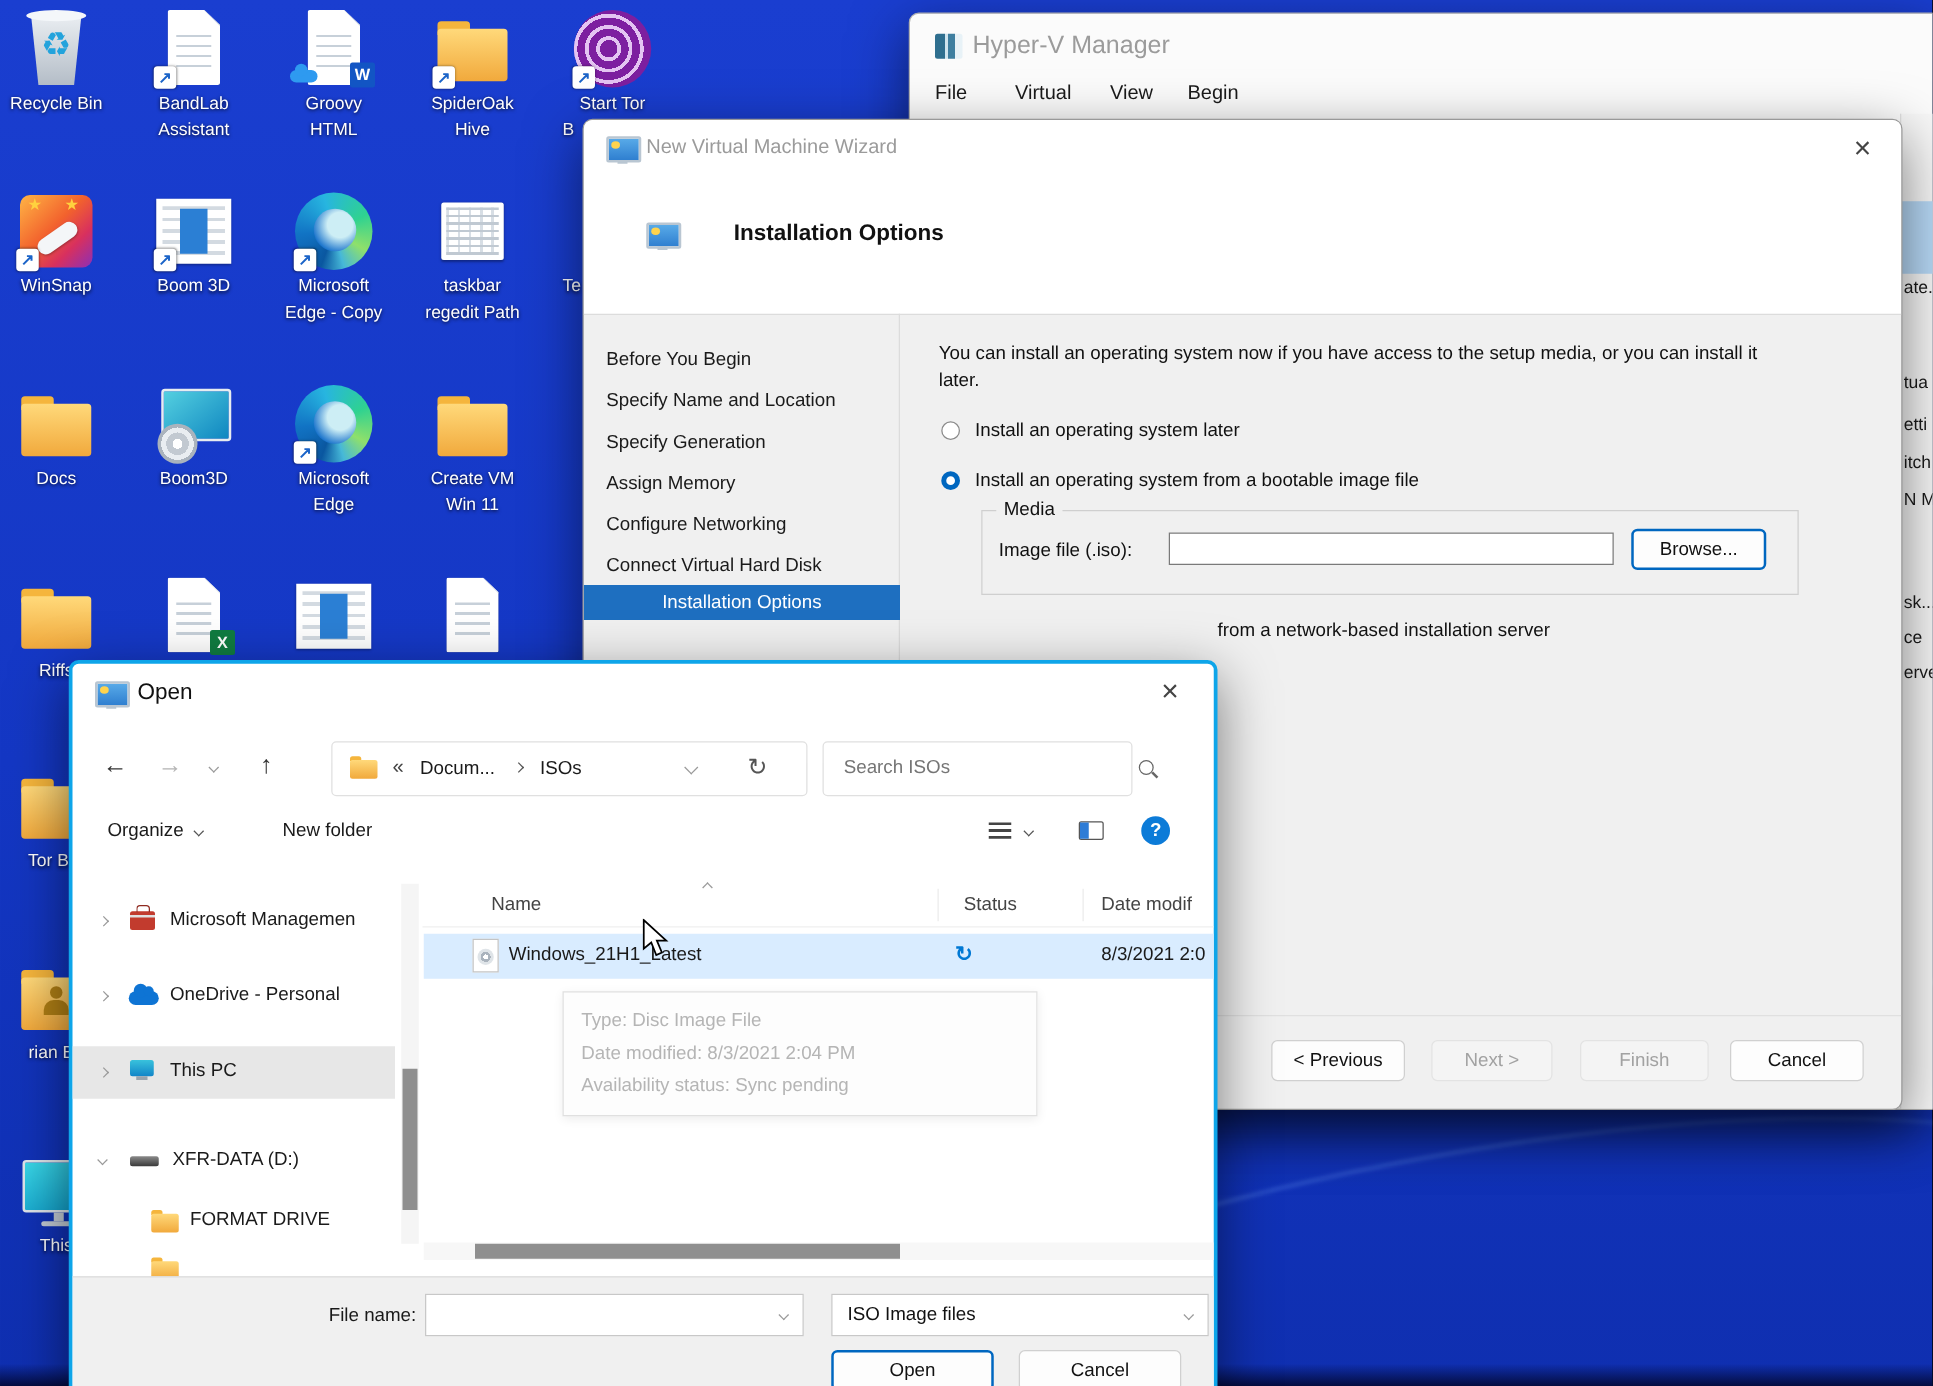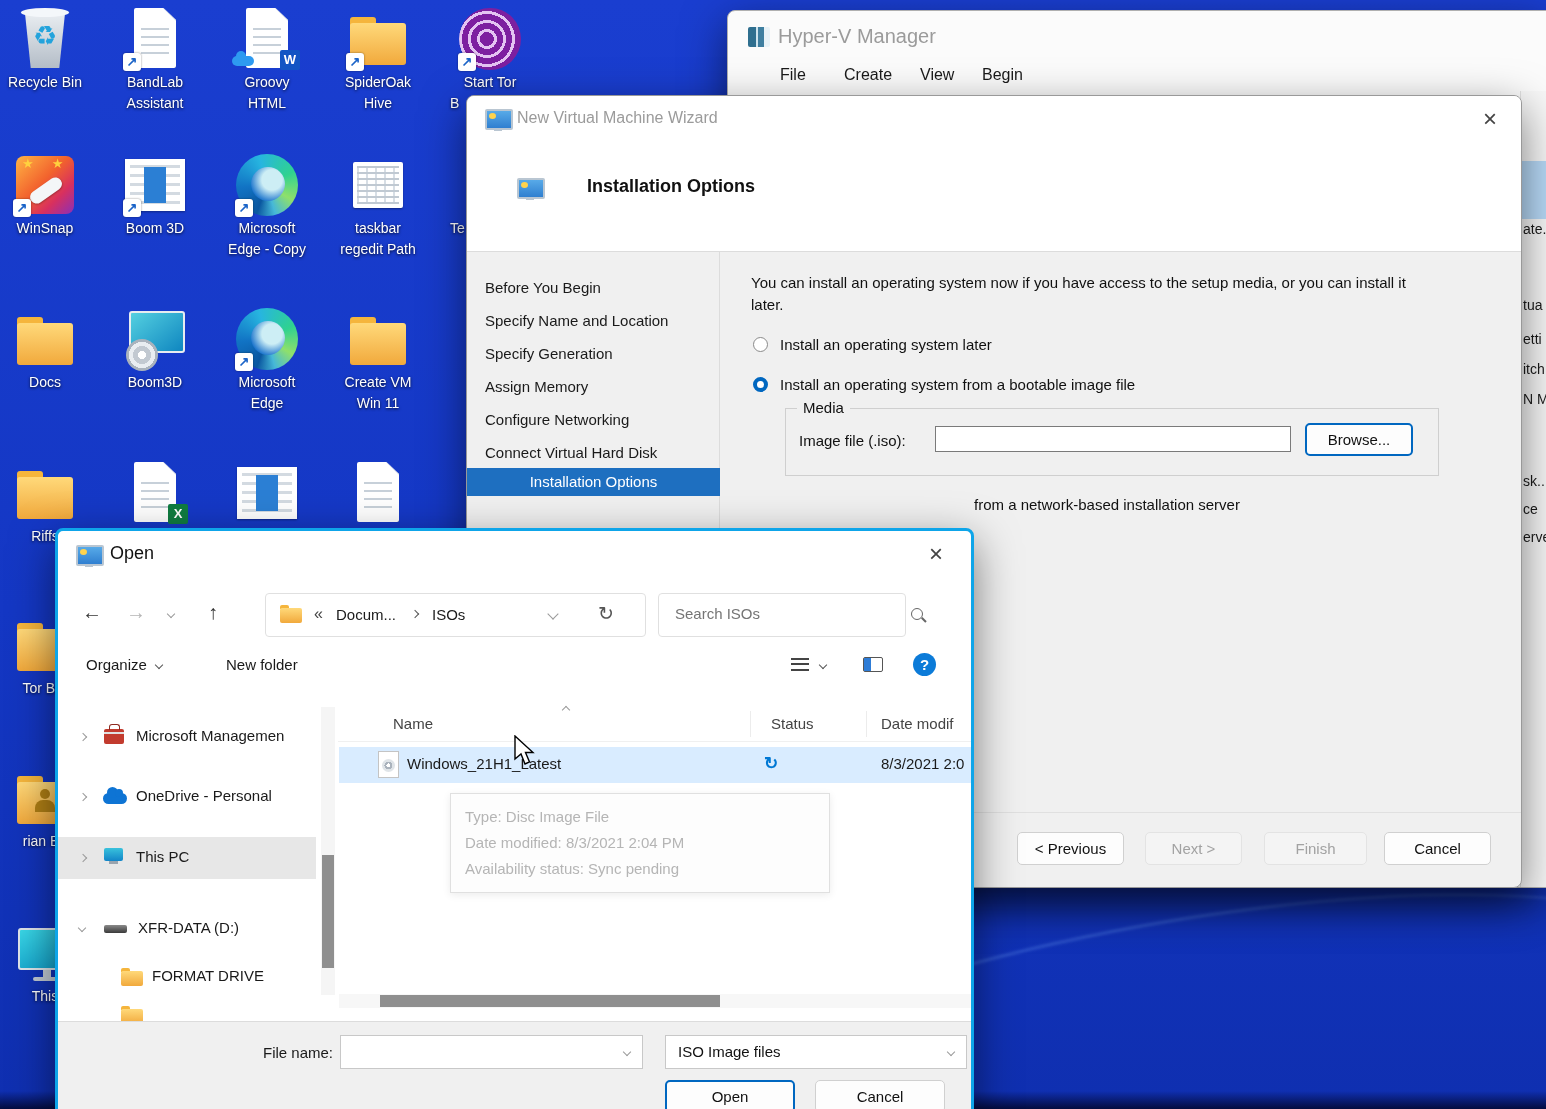--- a/index.html
+++ b/index.html
@@ -90,21 +90,21 @@
   .chev.r{transform:rotate(-45deg);}
   .chev.u{transform:rotate(225deg);}
   .chev.sm{width:5px;height:5px;}
   .chev.lt{border-color:#9a9a9a;}
 
   
   .hv{left:727px;top:10px;width:819px;height:876px;background:#fbfbfb;border:1px solid #b0b0b0;border-radius:8px 0 0 8px;z-index:10;}
   .hv-ico{position:absolute;left:20px;top:16px;width:22px;height:20px;
       background:linear-gradient(90deg,#2f6f8f 0 8px,#cfe4ee 8px 10px,#3f7fa0 10px 16px,#e8f2f7 16px);border-radius:2px;}
   .hv-title{position:absolute;left:50px;top:14px;font-size:20px;color:#9b9b9b;}
-  .hv-menu span{position:absolute;top:55px;font-size:16px;color:#1a1a1a;margin-left:32px;}
+  .hv-menu span{position:absolute;top:55px;font-size:16px;color:#1a1a1a;}
   .hv-panel{position:absolute;left:792px;top:80px;bottom:0;right:0;background:#f7f7f7;border-left:1px solid #e0e0e0;}
   .hv-blue{position:absolute;left:793px;top:150px;width:26px;height:58px;background:#b7d9f7;}
   .hv-frag{position:absolute;left:795px;font-size:14px;color:#1a1a1a;white-space:nowrap;}
 
   
   .wiz{left:466px;top:95px;width:1054px;height:791px;background:#f0f0f0;border:1px solid #999;z-index:20;overflow:hidden;}
   .wiz-head{position:absolute;top:0;left:0;right:0;height:155px;background:#fff;border-bottom:1px solid #dcdcdc;}
   .mon-ico{position:relative;display:inline-block;width:24px;height:17px;background:linear-gradient(#58aae8,#2f7fd0);border:2px solid #b9c6d2;border-radius:2px;}
   .mon-ico::before{content:"";position:absolute;left:2px;top:2px;width:7px;height:6px;border-radius:50%;background:#ffd34d;}
   .mon-ico::after{content:"";position:absolute;left:7px;top:17px;width:8px;height:3px;background:#b9c6d2;}
@@ -330,21 +330,21 @@
         <span class="g mon"></span>
       </div>
     <div class="lbl">This</div>
   </div>
 
   <div class="win hv">
     <span class="hv-ico"></span>
     <div class="hv-title">Hyper-V Manager</div>
     <div class="hv-menu">
       <span style="left:20px">File</span>
-      <span style="left:84px">Create</span>
+      <span style="left:84px">Virtual</span>
       <span style="left:160px">View</span>
       <span style="left:222px">Begin</span>
     </div>
     <div class="hv-panel"></div>
     <div class="hv-blue"></div>
     <span class="hv-frag" style="top:210px">ate.</span>
     <span class="hv-frag" style="top:286px">tua</span>
     <span class="hv-frag" style="top:320px">etti</span>
     <span class="hv-frag" style="top:350px">itch</span>
     <span class="hv-frag" style="top:380px">N M</span>

